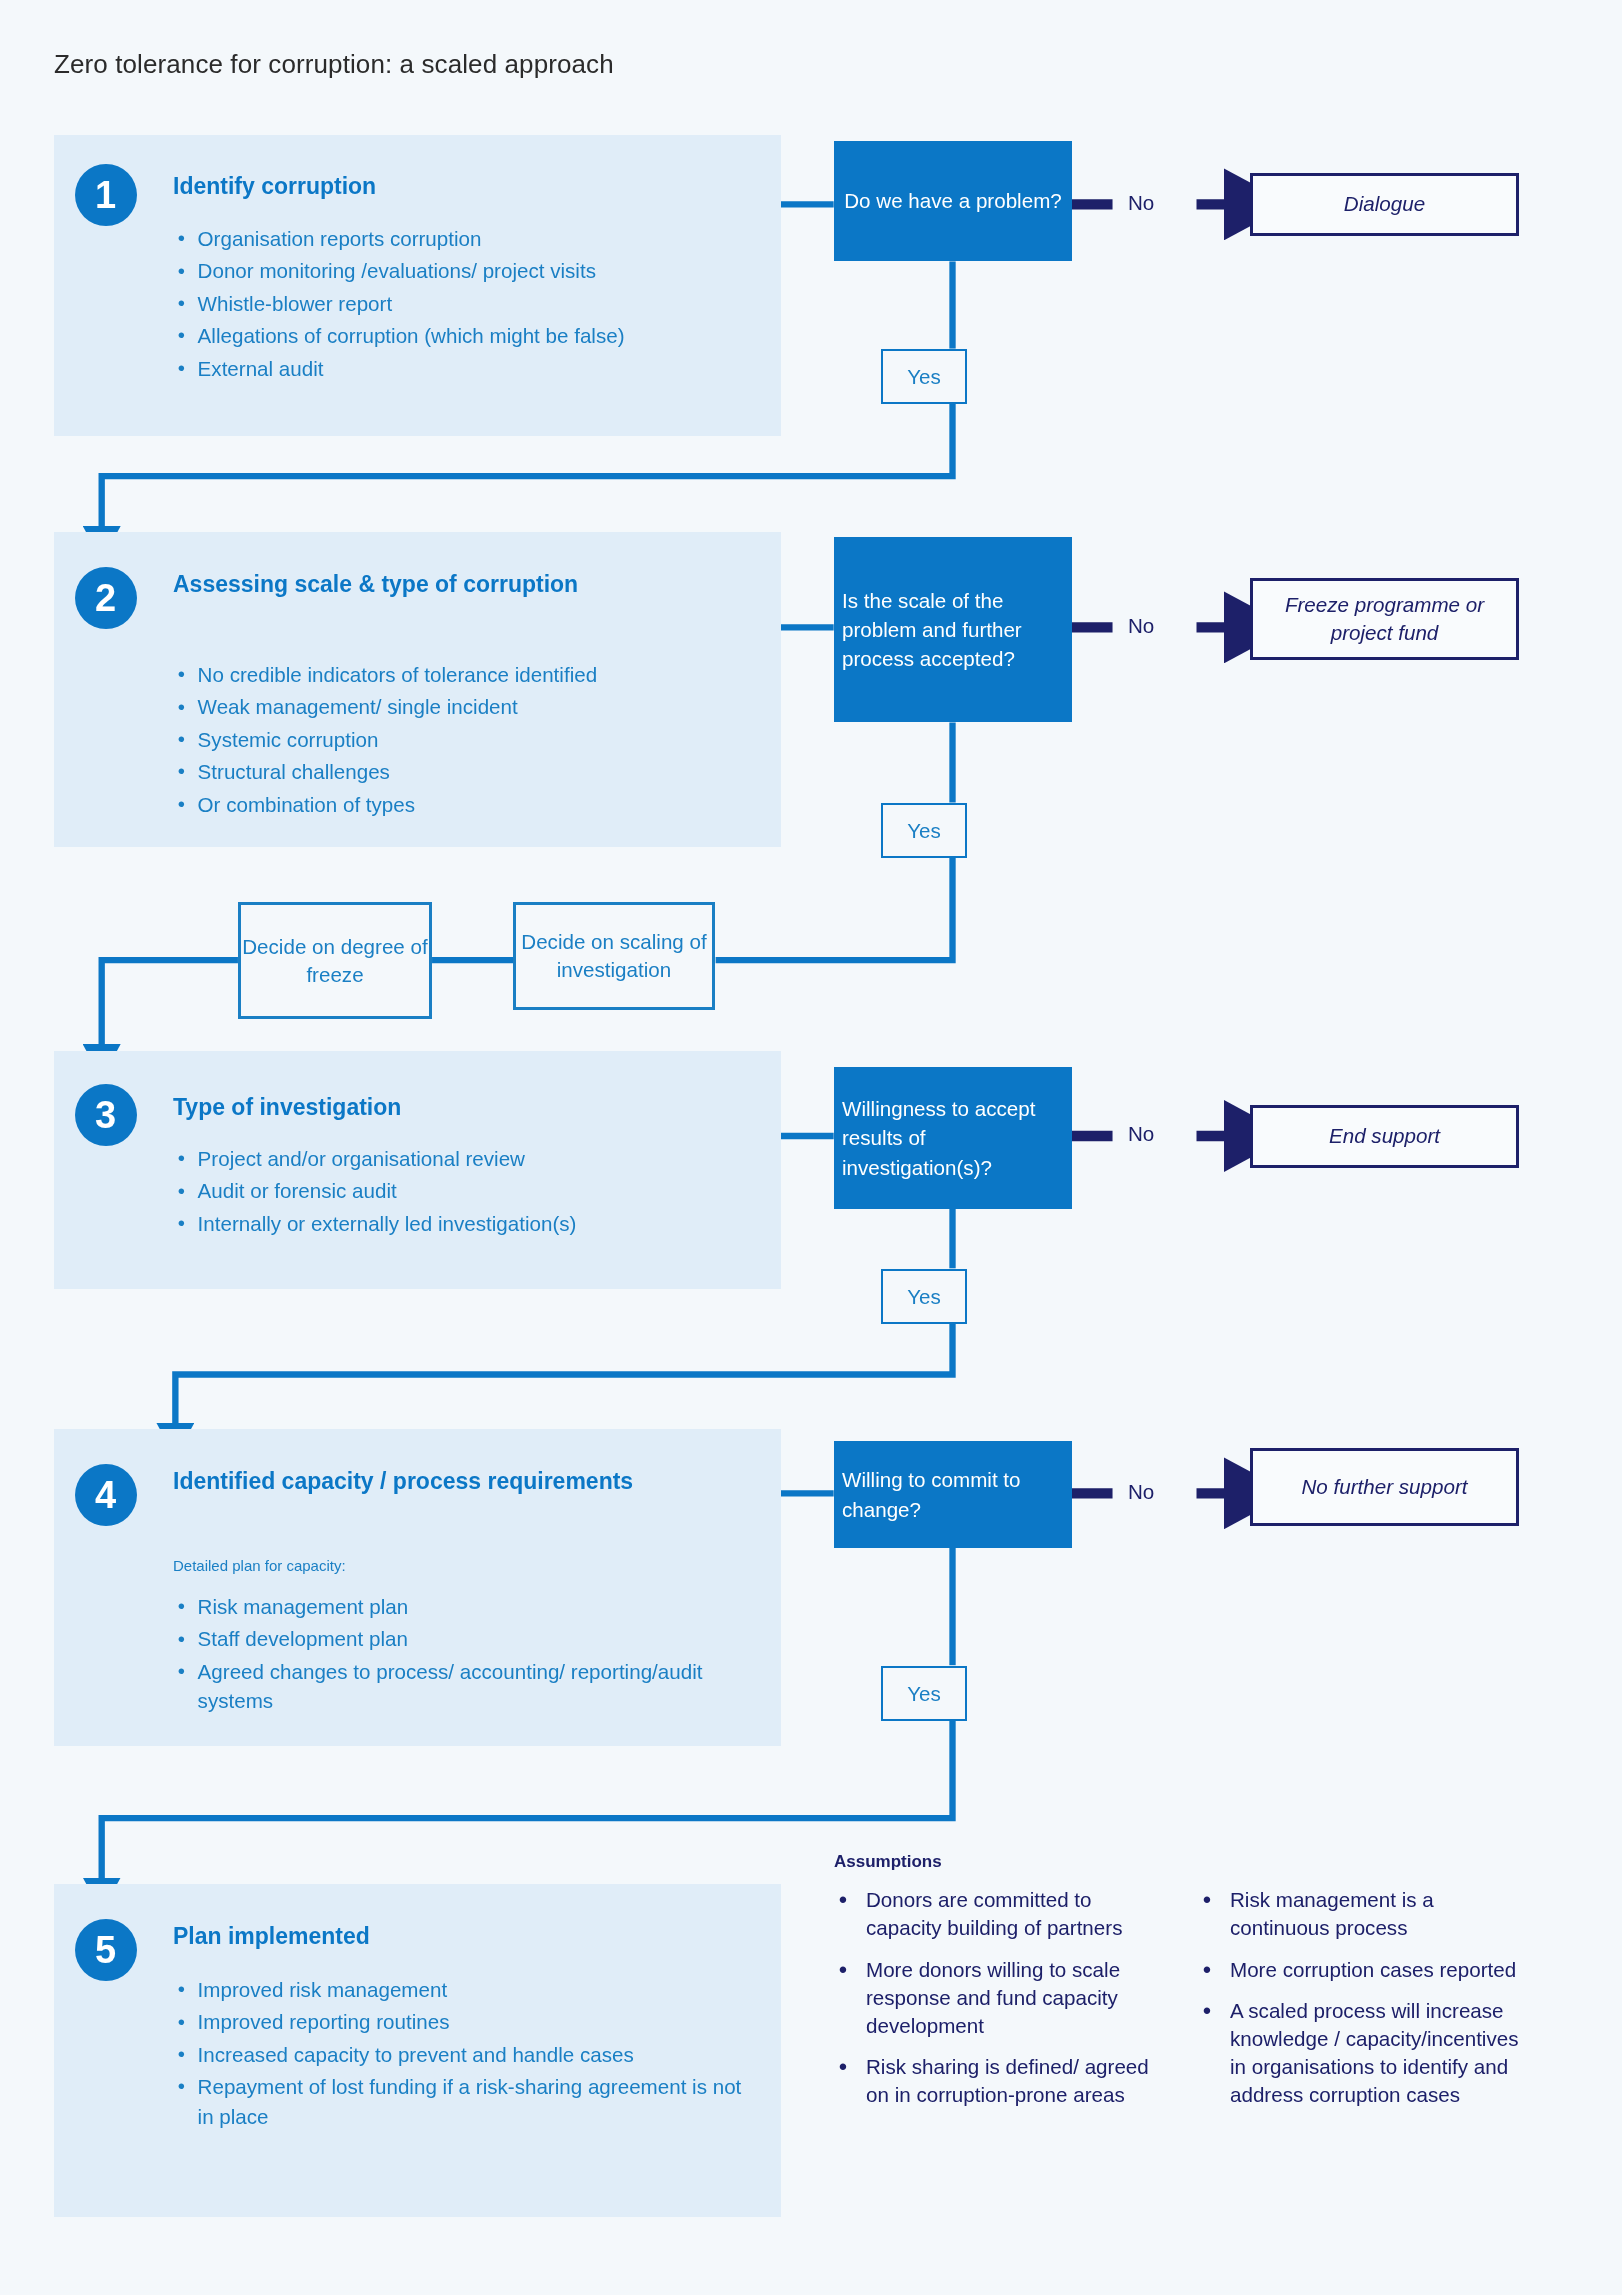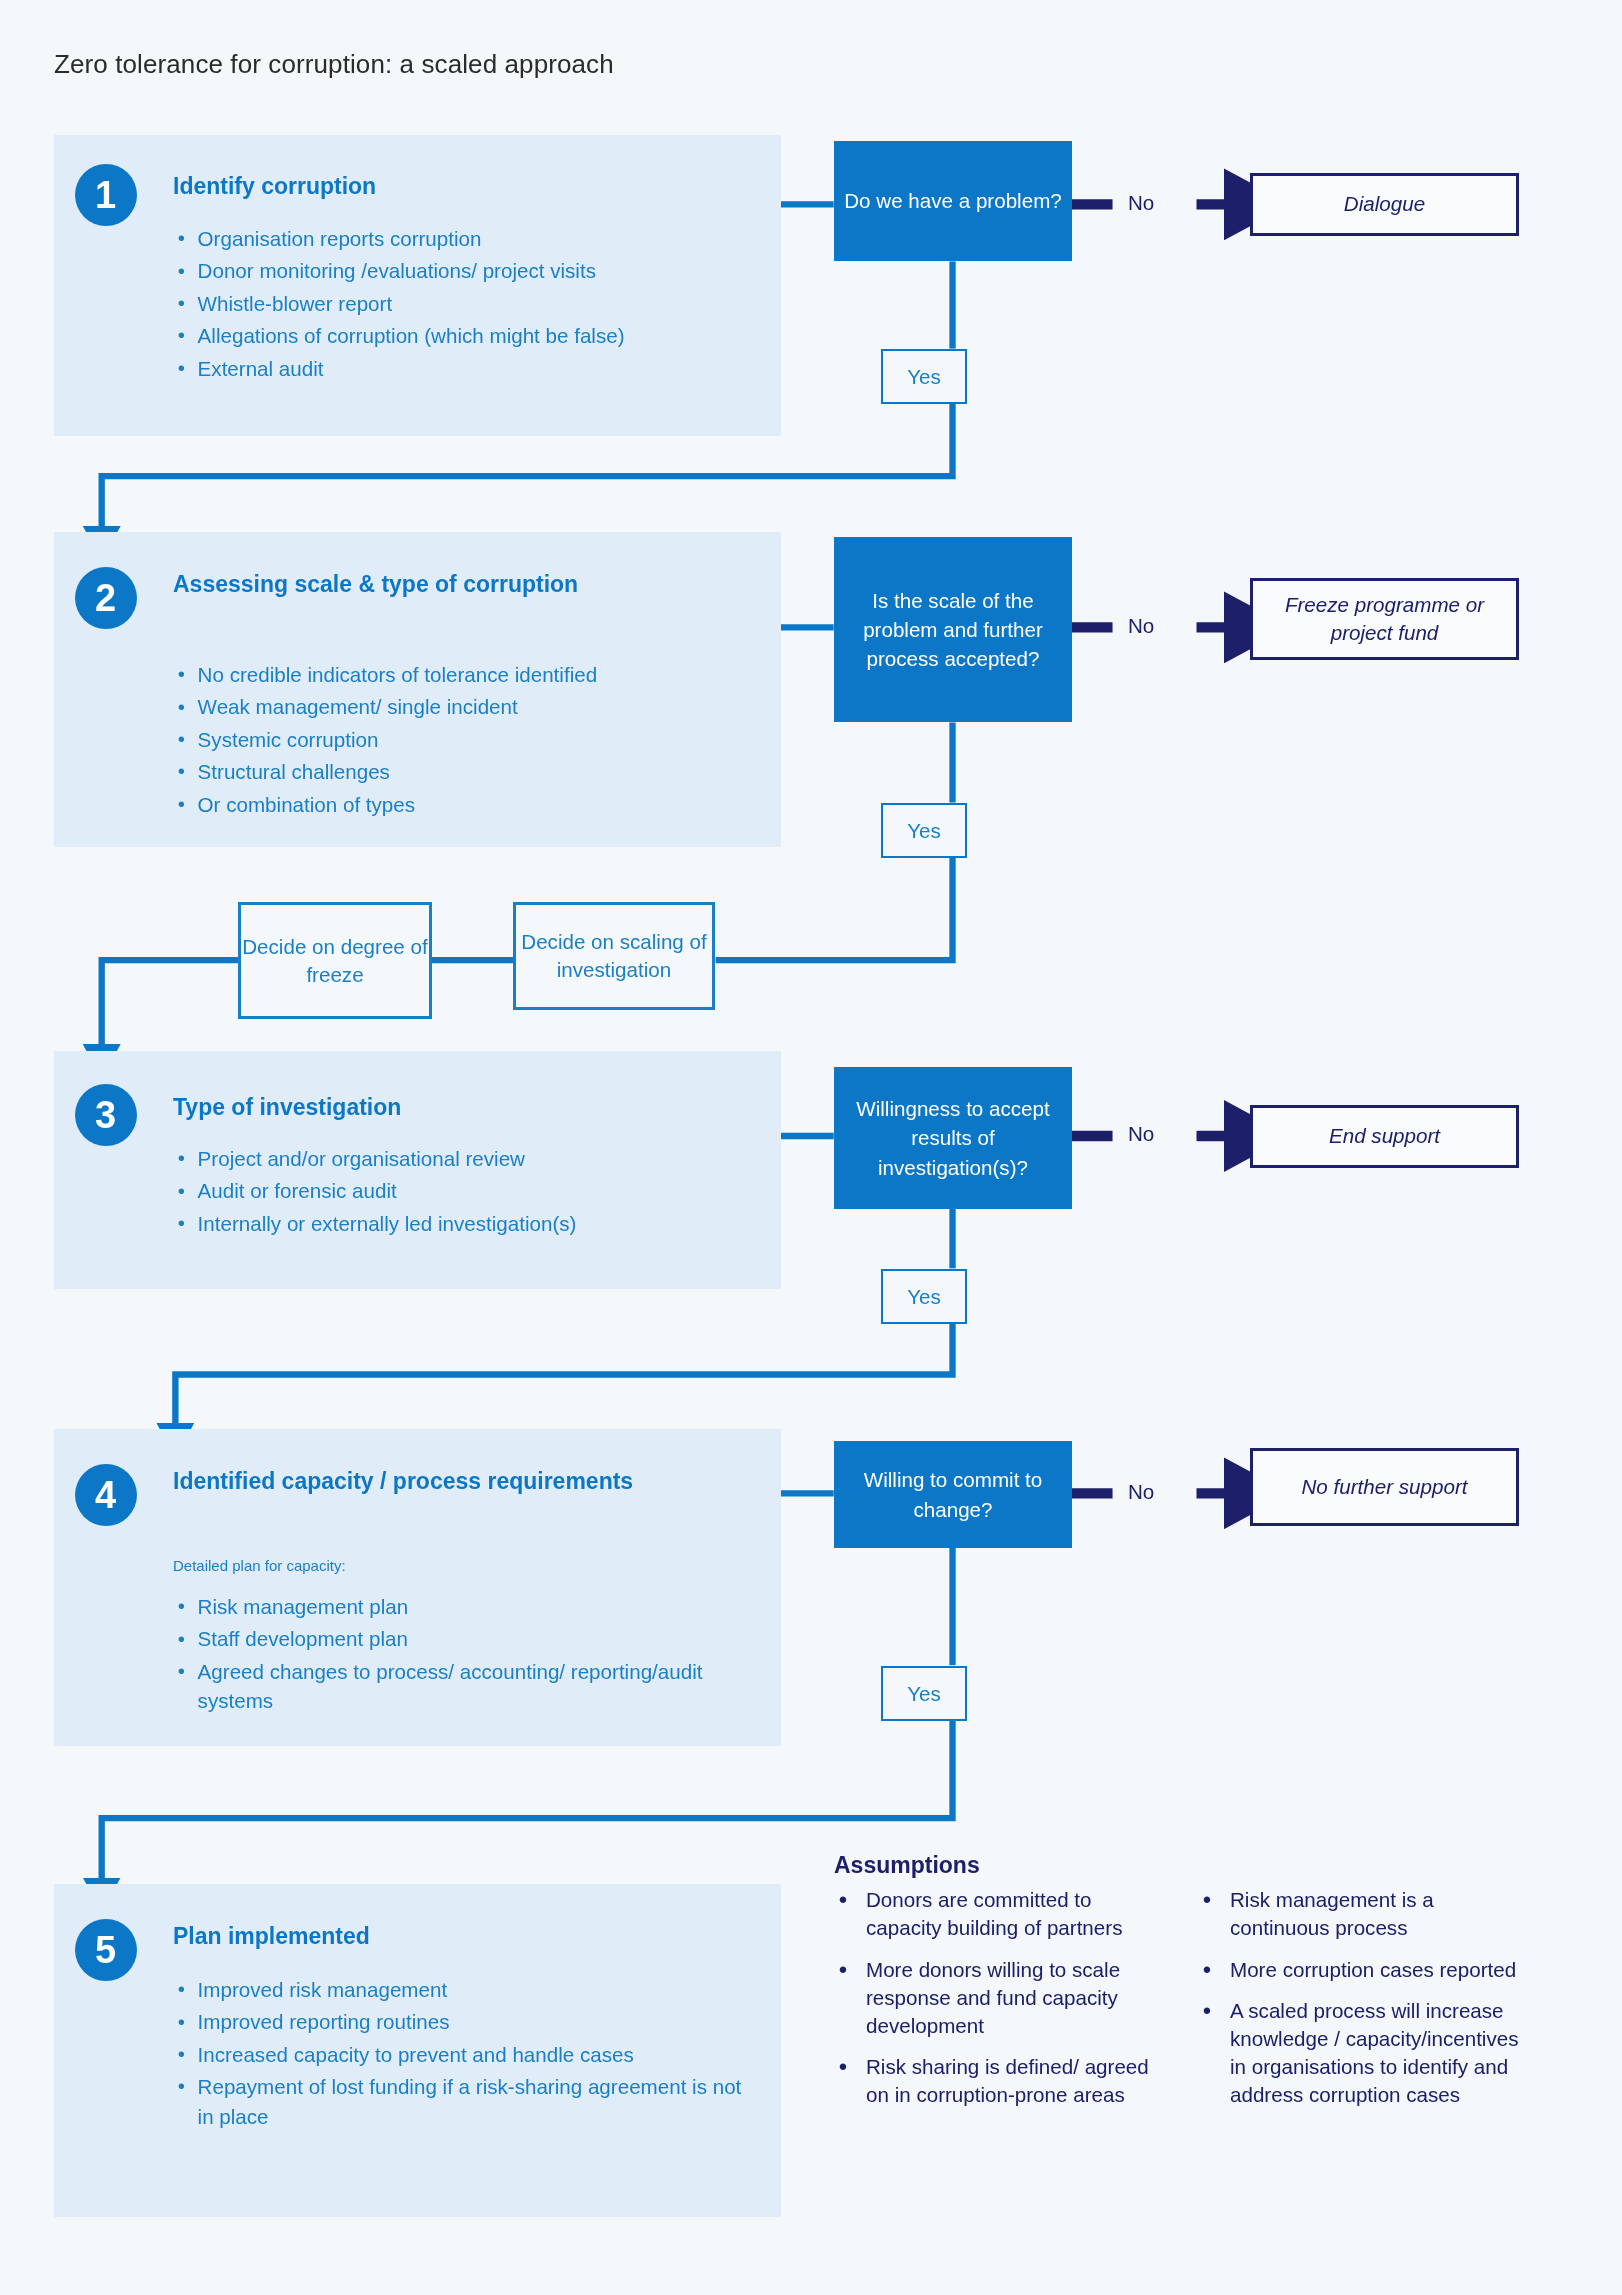--- a/index.html
+++ b/index.html
@@ -87,21 +87,21 @@
   
   .decision {
     position: absolute;
     background: #0b77c6;
     color: #ffffff;
     font-size: 20.6px;
     line-height: 1.42;
     display: flex;
     align-items: center;
     justify-content: center;
-    text-align: center;
+    text-align: left;
     padding: 4.8px 8px;
   }
 
   
   .yes-box {
     position: absolute;
     background: #f4f8fb;
     border: 2.4px solid #0b77c6;
     color: #1a7fc4;
     font-size: 20.6px;
@@ -143,21 +143,21 @@
     display: flex;
     align-items: center;
     justify-content: center;
     text-align: center;
   }
 
   
   #assumptions-heading {
     left: 834px; top: 1852px;
     color: #1d2069;
-    font-size: 23px;
+    font-size: 17px;
     font-weight: bold;
   }
   .assump-list {
     position: absolute;
     margin: 0; padding: 0;
     list-style: none;
     color: #1d2069;
     font-size: 20.6px;
     line-height: 1.36;
   }

